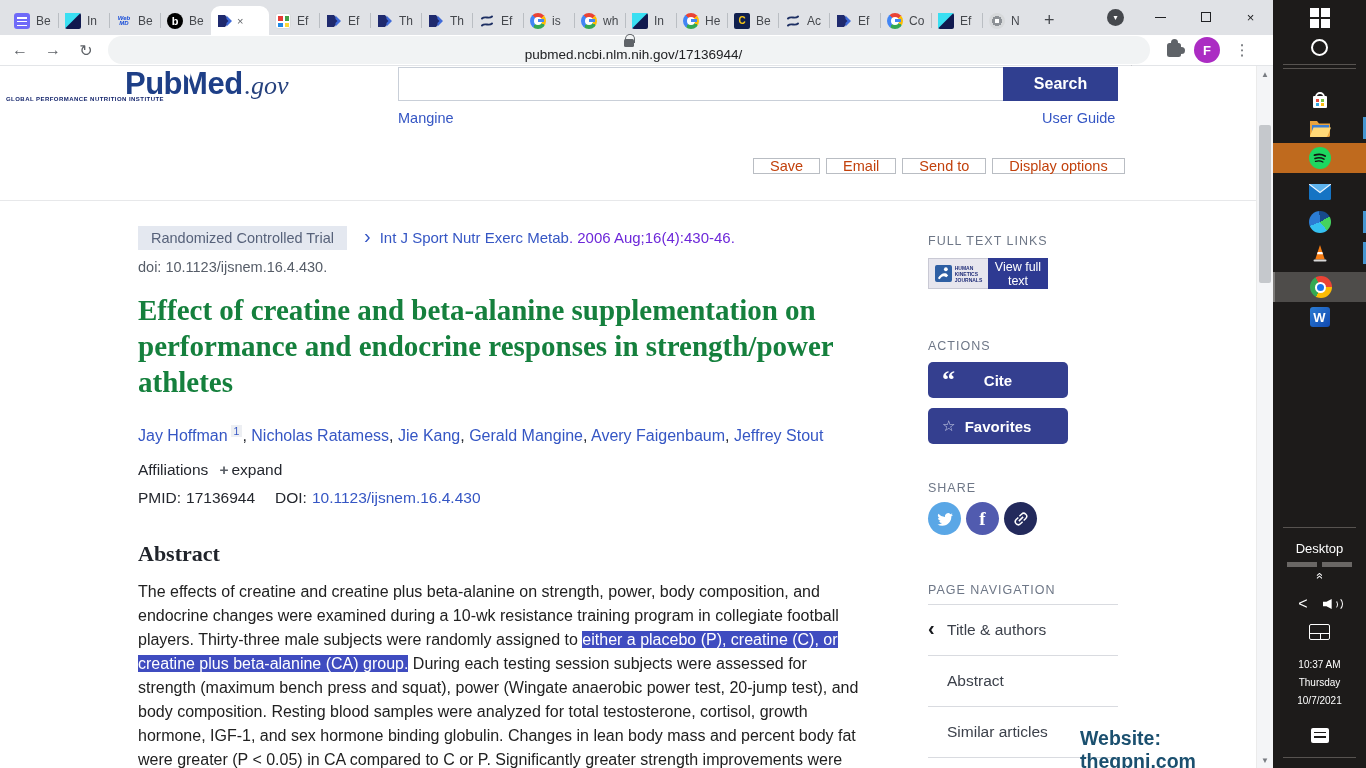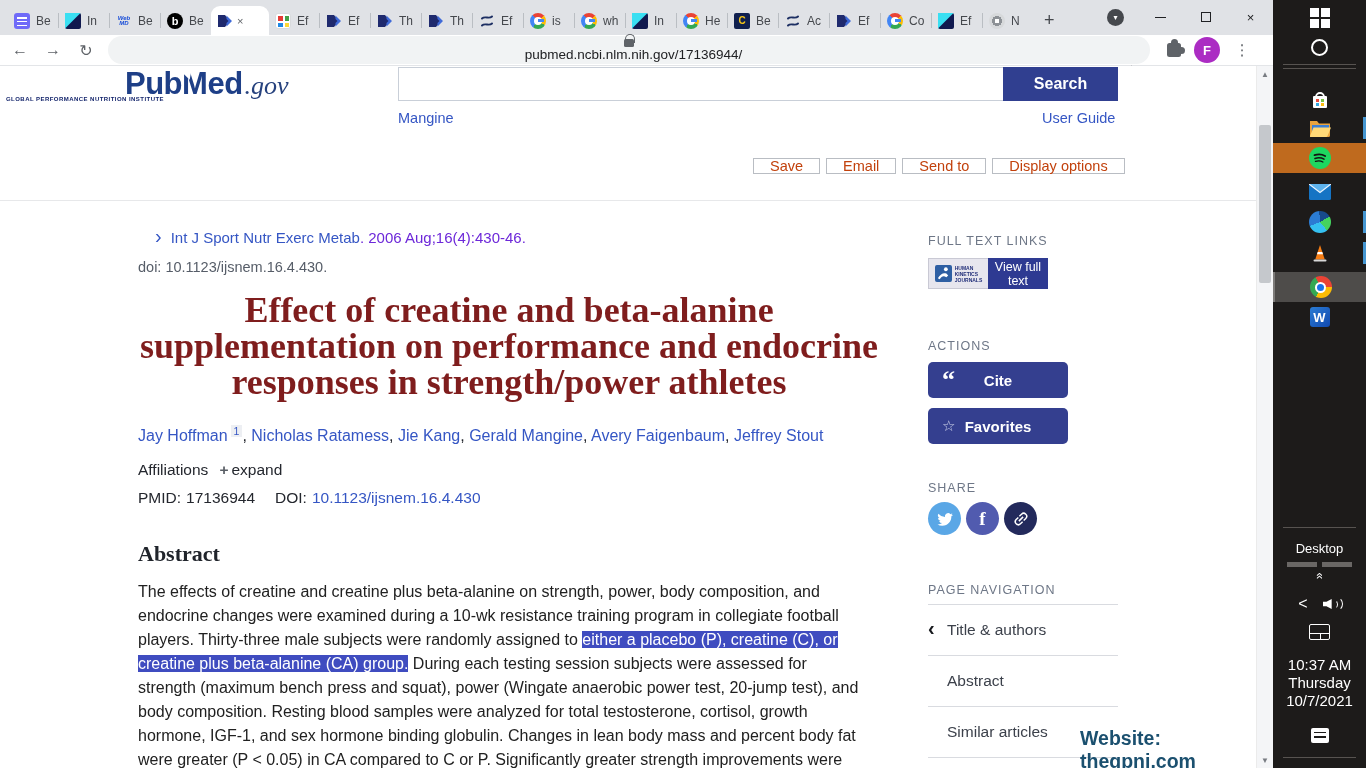--- a/index.html
+++ b/index.html
@@ -83,21 +83,21 @@
   .pm-btn { height:16px; padding:0 16px; border:1px solid #b9bdc3; background:#fff; font-size:14.5px; color:#c2410c; display:flex; align-items:center; cursor:pointer; }
   .hdr-divider { position:absolute; left:0; right:17px; top:134px; height:1px; background:#e7e8ea; }
 
   .meta-row { position:absolute; left:138px; top:159px; display:flex; align-items:center; font-size:15px; }
   .badge { background:#e4e8f0; color:#57627a; padding:4px 13px; font-size:14.5px; }
   .crumb-chevron { color:#3556c4; font-size:20px; margin:0 9px 2px 17px; }
   .journal-link { color:#3556c4; text-decoration:none; }
   .cit-tail { color:#6d28d9; }
   .doi-line { position:absolute; left:138px; top:193px; font-size:14.5px; color:#565d68; }
 
-  .title { position:absolute; left:138px; top:226px; width:742px; font-family:"Liberation Serif", serif; font-size:36px; line-height:36px; font-weight:700; color:#7f1d1d;text-align:center; }
+  .title { position:absolute; left:138px; top:226px; width:742px; font-family:"Liberation Serif", serif; font-size:29px; line-height:36px; font-weight:700; color:#15803d; }
 
   .authors { position:absolute; left:138px; top:359px; font-size:16px; color:#24272e; }
   .author { color:#3556c4; text-decoration:none; }
   .aff-sup { font-size:10.5px; vertical-align:super; background:#edeff3; color:#3556c4; padding:0 3px; margin-left:3px; text-decoration:none; }
   .sep { color:#24272e; }
 
   .affil-row { position:absolute; left:138px; top:395px; font-size:15.5px; color:#24272e; }
   .plus-icon { color:#5a5f66; margin:0 3px 0 11px; font-weight:700; }
   .ids-row { position:absolute; left:138px; top:423px; font-size:15.5px; color:#24272e; }
   .ids-row .val { margin-right:20px; }
@@ -156,21 +156,21 @@
   .tray-row { position:absolute; top:592px; width:100%; height:24px; display:flex; align-items:center; justify-content:center; gap:15px; }
   .tray-lt { font-size:16px; font-weight:300; }
   .spk { position:relative; width:18px; height:15px; }
   .spk-body { position:absolute; left:0; top:2.5px; width:9px; height:10px; background:#fff; clip-path:polygon(0 28%,42% 28%,100% 0,100% 100%,42% 72%,0 72%); }
   .spk-w1 { position:absolute; left:6px; top:3px; width:9px; height:9px; border:1.6px solid transparent; border-right-color:#fff; border-radius:50%; }
   .spk-w2 { position:absolute; left:7px; top:0.5px; width:13px; height:14px; border:1.6px solid transparent; border-right-color:#fff; border-radius:50%; }
   .tpad-row { position:absolute; top:624px; width:100%; display:flex; justify-content:center; }
   .tpad { width:21px; height:16px; border:1.6px solid #fff; border-radius:2px; position:relative; }
   .tpad::before { content:""; position:absolute; left:0; right:0; top:55%; border-top:1.6px solid #fff; }
   .tpad::after { content:""; position:absolute; left:50%; top:55%; bottom:0; border-left:1.6px solid #fff; }
-  .clock { position:absolute; top:656px; width:100%; text-align:center; font-size:15px; line-height:18px; cursor:pointer; }
+  .clock { position:absolute; top:656px; width:100%; text-align:center; font-size:10px; line-height:18px; cursor:pointer; }
   .ac-row { position:absolute; top:728px; width:100%; display:flex; justify-content:center; }
   .ac { width:18px; height:15px; background:#fff; border-radius:2px; position:relative; }
   .ac::before { content:""; position:absolute; left:3px; right:3px; top:4px; height:8px; background:repeating-linear-gradient(to bottom,#1d1b1a 0 1.5px,transparent 1.5px 4.2px); }
   .ac::after { content:""; position:absolute; left:6px; bottom:-4px; border:4px solid transparent; border-top-color:#fff; border-left-width:3px; border-right-width:3px; }
 </style>
 </head>
 <body>
 
 <div class="screen">
 
@@ -359,20 +359,21 @@
 
       <div class="btnrow">
         <div class="pm-btn">Save</div>
         <div class="pm-btn">Email</div>
         <div class="pm-btn">Send to</div>
         <div class="pm-btn">Display options</div>
       </div>
       <div class="hdr-divider"></div>
 
       <div class="meta-row">
+        <span class="badge">Randomized Controlled Trial</span>
         <span class="crumb-chevron">›</span>
         <a class="journal-link" href="#">Int J Sport Nutr Exerc Metab</a>
         <span class="cit-tail">. 2006 Aug;16(4):430-46.</span>
       </div>
       <div class="doi-line">doi: 10.1123/ijsnem.16.4.430.</div>
 
       <h1 class="title">Effect of creatine and beta-alanine supplementation on performance and endocrine responses in strength/power athletes</h1>
 
       <div class="authors">
         <a class="author" href="#">Jay Hoffman</a><a class="aff-sup" href="#">1</a><span class="sep">, </span><a class="author" href="#">Nicholas Ratamess</a><span class="sep">, </span><a class="author" href="#">Jie Kang</a><span class="sep">, </span><a class="author" href="#">Gerald Mangine</a><span class="sep">, </span><a class="author" href="#">Avery Faigenbaum</a><span class="sep">, </span><a class="author" href="#">Jeffrey Stout</a>

